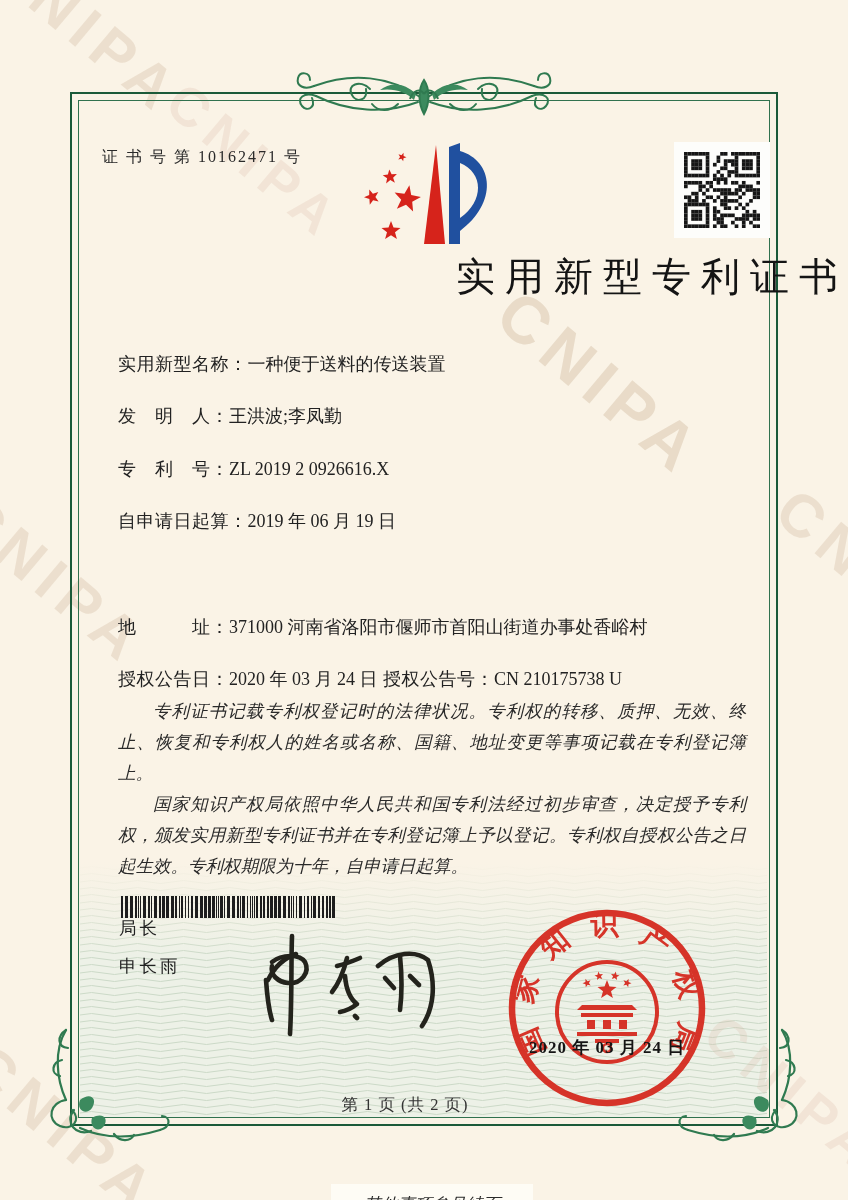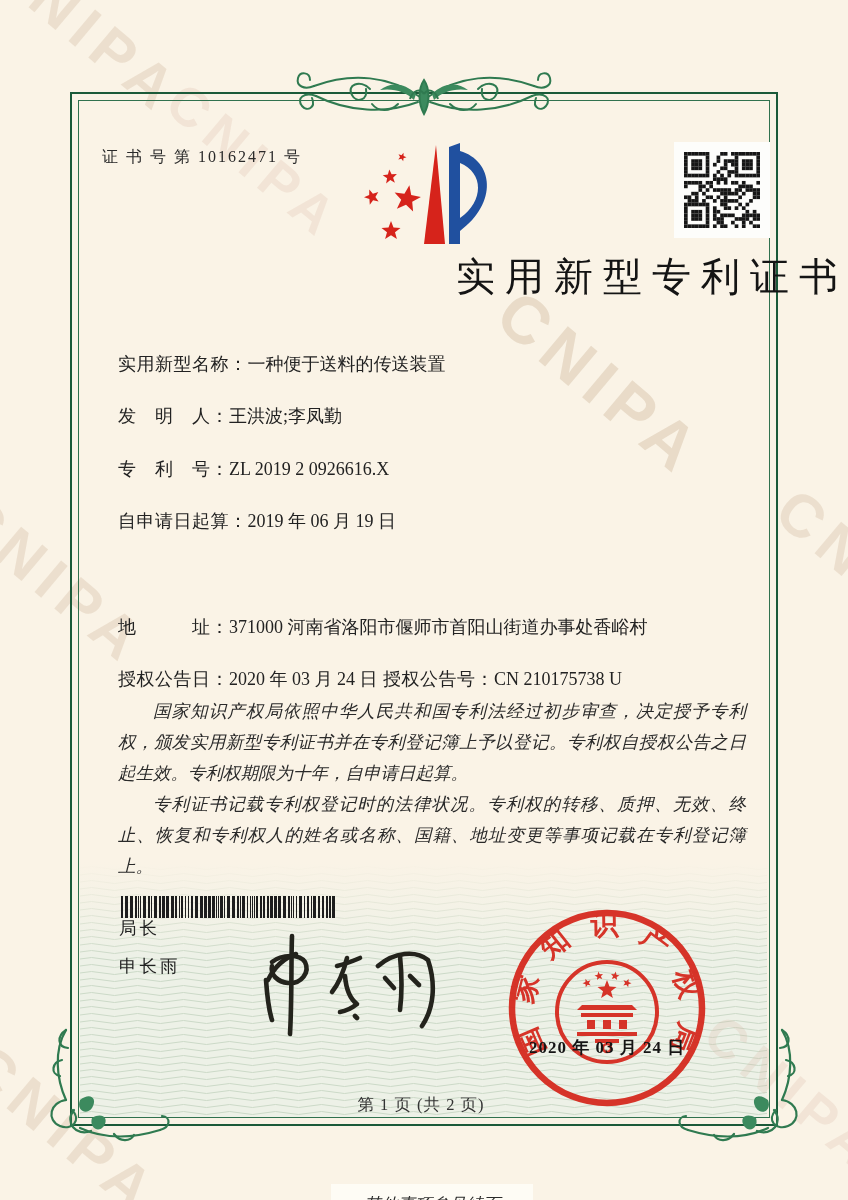--- a/index.html
+++ b/index.html
@@ -29,21 +29,21 @@
          line-height:31px;text-align:justify;color:#2a2a2a;font-style:italic;}
   .paras p{margin:0;text-indent:2em;}
   
   .sig-label{position:absolute;left:119px;font-size:17.5px;letter-spacing:3px;color:#222;
              font-family:"Liberation Sans","DejaVu Sans",sans-serif;}
   
   .seal-date{position:absolute;left:505px;top:1036px;width:204px;text-align:center;
              font-size:17px;font-weight:bold;letter-spacing:1px;color:#151515;}
   
   .page-info{position:absolute;left:0;top:1094px;width:810px;text-align:center;
-             font-size:16.5px;letter-spacing:1px;color:#333;padding-left:16px;}
+             font-size:16.5px;letter-spacing:1px;color:#333;}
   .cont-box{position:absolute;left:331px;top:1184px;width:202px;height:56px;line-height:42px;
             background:#fefcf5;text-align:center;font-size:17px;font-style:italic;color:#2a2a2a;}
   
   .wm{position:absolute;font-family:"Liberation Sans","DejaVu Sans",sans-serif;font-weight:bold;
       font-size:60px;letter-spacing:9px;color:rgba(205,178,152,0.30);
       transform:rotate(40deg);white-space:nowrap;pointer-events:none;}
   .wm.big{font-size:66px;color:rgba(200,172,145,0.34);}
   .wm.faint{color:rgba(216,176,158,0.22);}
 </style>
 </head>
@@ -413,22 +413,22 @@
     <span class="flabel">地　　　址：</span><span>371000 河南省洛阳市偃师市首阳山街道办事处香峪村</span>
   </div>
   <div class="frow" style="top:667px">
     <span class="flabel">授权公告日：</span><span>2020 年 03 月 24 日</span>
     <span class="pair2">
       <span class="flabel">授权公告号：</span><span>CN 210175738 U</span>
     </span>
   </div>
 
   <div class="paras">
+    <p>专利证书记载专利权登记时的法律状况。专利权的转移、质押、无效、终止、恢复和专利权人的姓名或名称、国籍、地址变更等事项记载在专利登记簿上。</p>
     <p>国家知识产权局依照中华人民共和国专利法经过初步审查，决定授予专利权，颁发实用新型专利证书并在专利登记簿上予以登记。专利权自授权公告之日起生效。专利权期限为十年，自申请日起算。</p>
-    <p>专利证书记载专利权登记时的法律状况。专利权的转移、质押、无效、终止、恢复和专利权人的姓名或名称、国籍、地址变更等事项记载在专利登记簿上。</p>
   </div>
 
   <svg id="barcode-svg" class="abs" style="left:121px;top:896px;" width="218" height="22" viewBox="0 0 218 22">
       <rect x="0" y="0" width="2" height="22" fill="#1d1d1d"></rect>
       <rect x="4" y="0" width="3" height="22" fill="#1d1d1d"></rect>
       <rect x="9" y="0" width="3" height="22" fill="#1d1d1d"></rect>
       <rect x="14" y="0" width="2" height="22" fill="#1d1d1d"></rect>
       <rect x="17" y="0" width="1" height="22" fill="#1d1d1d"></rect>
       <rect x="19" y="0" width="1" height="22" fill="#1d1d1d"></rect>
       <rect x="22" y="0" width="3" height="22" fill="#1d1d1d"></rect>

